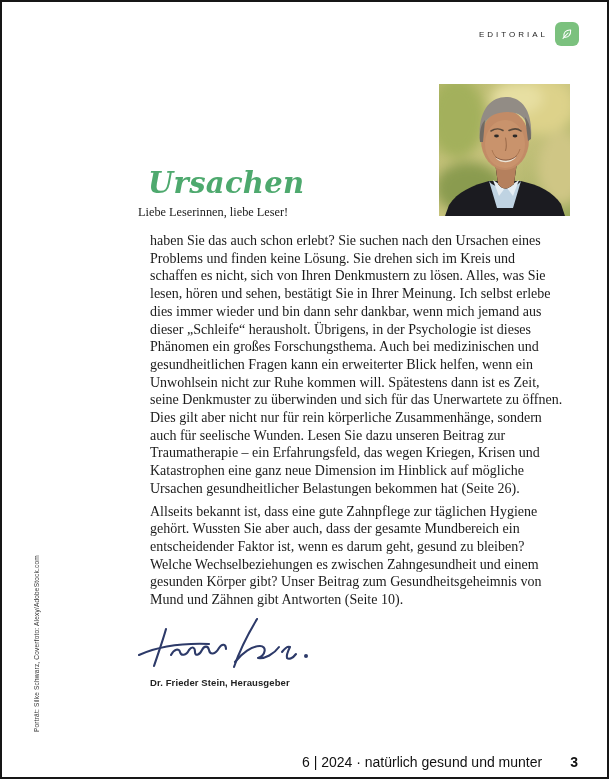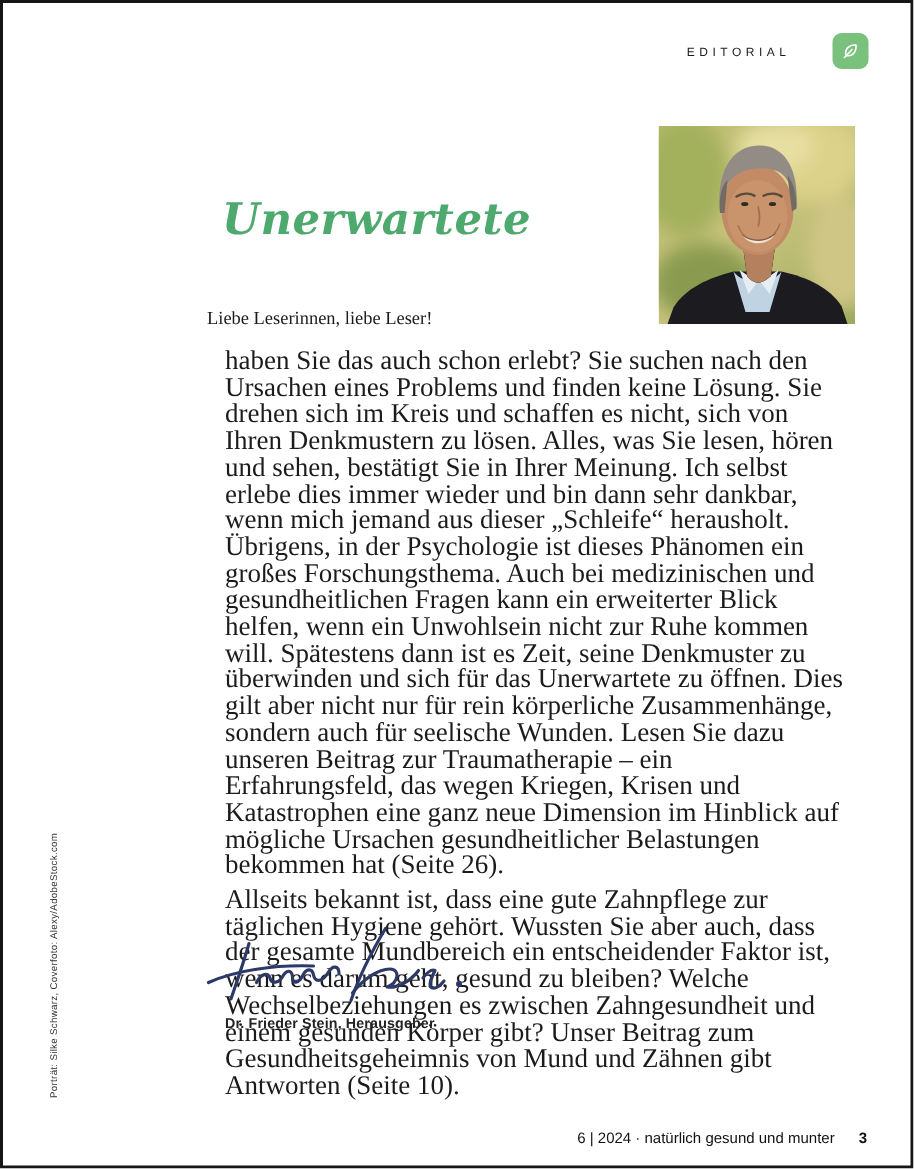--- a/index.html
+++ b/index.html
@@ -14,21 +14,21 @@
     font-family: "Liberation Serif", serif;
     color: #1b1b1b;
   }
   
   .header {
     position: absolute;
     top: 20px;
     right: 28px;
     display: flex;
     align-items: center;
-    gap: 28px;
+    gap: 7px;
   }
   .header-label {
     font-family: "Liberation Sans", sans-serif;
     font-size: 8px;
     letter-spacing: 3px;
     color: #1c1c1c;
     font-weight: normal;
     line-height: 23px;
   }
   .header-badge {
@@ -68,21 +68,21 @@
     left: 136px;
     top: 202px;
     font-size: 12.3px;
     line-height: 17px;
   }
   .body-copy {
     position: absolute;
     left: 148px;
     top: 230px;
     width: 414px;
-    font-size: 18px;
+    font-size: 14px;
     line-height: 17.7px;
     color: #1b1b1b;
   }
   .body-copy p { margin: 0 0 5px 0; }
   .closing { margin-top: 0; }
   
   .signature {
     position: absolute;
     left: 133px;
     top: 612px;
@@ -112,23 +112,23 @@
     color: #333333;
     letter-spacing: 0.2px;
   }
   
   .footer {
     position: absolute;
     top: 752px;
     right: 29px;
     display: flex;
     align-items: baseline;
-    gap: 16px;
-    font-family: "Liberation Sans", sans-serif;
-    font-size: 10px;
+    gap: 28px;
+    font-family: "Liberation Sans", sans-serif;
+    font-size: 14px;
     color: #111111;
   }
   .footer .page-number { font-weight: bold; }
 </style>
 </head>
 <body>
 
 <div class="page">
 
   <div class="header">
@@ -188,21 +188,22 @@
       <path d="M66.5,54 C67.5,59 68,63 66.5,66.5" stroke="#a06f4e" stroke-width="1.2" fill="none" stroke-linecap="round"></path>
 
       <path d="M56,72.5 C62,77.5 72,77.5 78,71.5 C74,80 60,80.5 56,72.5 Z" fill="#ece5d8"></path>
       <path d="M56,72.5 C62,77.5 72,77.5 78,71.5" stroke="#8a5a40" stroke-width="1" fill="none"></path>
       <path d="M53,66 C54,69 55,71 57,73" stroke="#a8744f" stroke-width="0.9" fill="none"></path>
       <path d="M81,65 C80,68 79,70 77,72" stroke="#a8744f" stroke-width="0.9" fill="none"></path>
     </svg>
   </div>
 
   <h1 class="title">
-    <span>Unerwartete</span><br>
+    <br>
+    <span>Ursachen</span>
   </h1>
 
   <div class="salutation">Liebe Leserinnen, liebe Leser!</div>
 
   <div class="body-copy">
     <p>haben Sie das auch schon erlebt? Sie suchen nach den Ursachen eines Problems und finden keine Lösung. Sie drehen sich im Kreis und schaffen es nicht, sich von Ihren Denkmustern zu lösen. Alles, was Sie lesen, hören und sehen, bestätigt Sie in Ihrer Meinung. Ich selbst erlebe dies immer wieder und bin dann sehr dankbar, wenn mich jemand aus dieser „Schleife“ herausholt. Übrigens, in der Psychologie ist dieses Phänomen ein großes Forschungsthema. Auch bei medizinischen und gesundheitlichen Fragen kann ein erweiterter Blick helfen, wenn ein Unwohlsein nicht zur Ruhe kommen will. Spätestens dann ist es Zeit, seine Denkmuster zu überwinden und sich für das Unerwartete zu öffnen. Dies gilt aber nicht nur für rein körperliche Zusammenhänge, sondern auch für seelische Wunden. Lesen Sie dazu unseren Beitrag zur Traumatherapie – ein Erfahrungsfeld, das wegen Kriegen, Krisen und Katastrophen eine ganz neue Dimension im Hinblick auf mögliche Ursachen gesundheitlicher Belastungen bekommen hat (Seite 26).</p>
     <p>Allseits bekannt ist, dass eine gute Zahnpflege zur täglichen Hygiene gehört. Wussten Sie aber auch, dass der gesamte Mundbereich ein entscheidender Faktor ist, wenn es darum geht, gesund zu bleiben? Welche Wechselbeziehungen es zwischen Zahngesundheit und einem gesunden Körper gibt? Unser Beitrag zum Gesundheitsgeheimnis von Mund und Zähnen gibt Antworten (Seite 10).</p>
   </div>
 
   <div class="signature">

